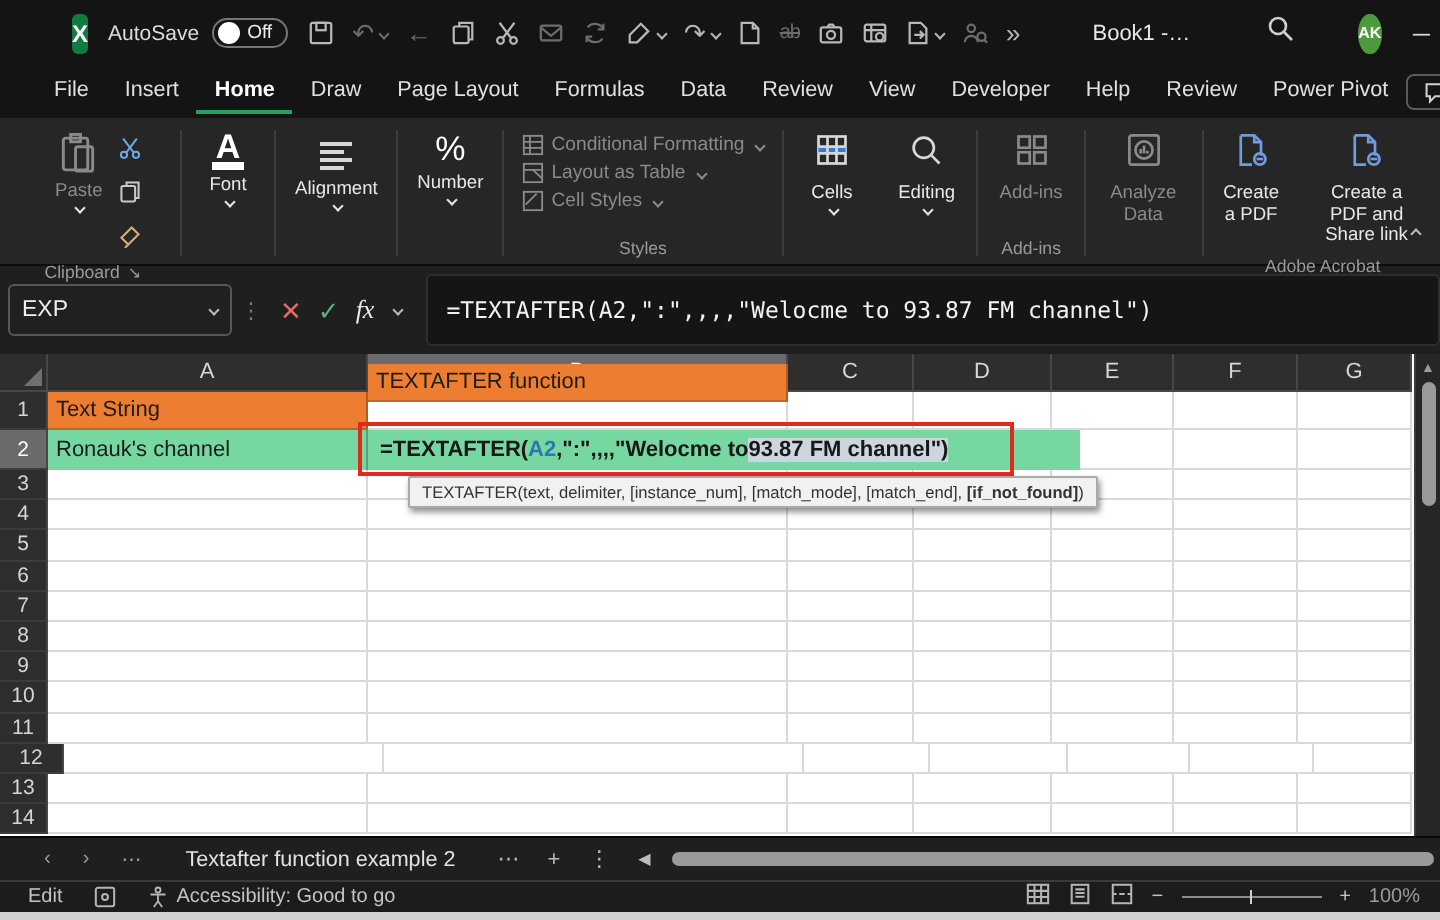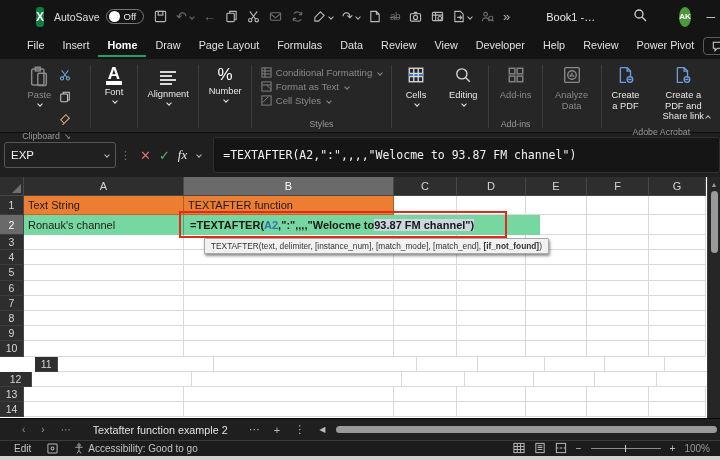--- a/index.html
+++ b/index.html
@@ -329,21 +329,21 @@
                 <path d="M1 4.3 h10 M1 7.6 h10 M4.3 1 v10"></path>
               </svg>
             <span>Conditional Formatting</span>
               <span class="chv"></span>
           </div>
           <div class="style-row">
             <svg width="11" height="11" viewBox="0 0 12 12">
                 <rect x="1" y="1" width="10" height="10"></rect>
                 <path d="M1 4.3 h10 M6 4.3 L11 9"></path>
               </svg>
-            <span>Format as Text</span>
+            <span>Layout as Table</span>
               <span class="chv"></span>
           </div>
           <div class="style-row">
             <svg width="11" height="11" viewBox="0 0 12 12">
                 <rect x="1" y="1" width="10" height="10"></rect>
                 <path d="M2 8 L8 2"></path>
               </svg>
             <span>Cell Styles</span>
               <span class="chv"></span>
           </div>
@@ -567,21 +567,21 @@
         <div class="g-row" style="height: 15.2px;">
           <div class="rn" style="width: 24px;">10</div>
           <div class="gc" style="width: 160px;"></div>
           <div class="gc" style="width: 210px;"></div>
           <div class="gc" style="width: 63px;"></div>
           <div class="gc" style="width: 69px;"></div>
           <div class="gc" style="width: 61px;"></div>
           <div class="gc" style="width: 62px;"></div>
           <div class="gc" style="width: 57px;"></div>
         </div>
-        <div class="g-row" style="height: 15.2px; padding-left: 35px;">
+        <div class="g-row" style="height: 15.2px;">
           <div class="rn" style="width: 24px;">11</div>
           <div class="gc" style="width: 160px;"></div>
           <div class="gc" style="width: 210px;"></div>
           <div class="gc" style="width: 63px;"></div>
           <div class="gc" style="width: 69px;"></div>
           <div class="gc" style="width: 61px;"></div>
           <div class="gc" style="width: 62px;"></div>
           <div class="gc" style="width: 57px;"></div>
         </div>
         <div class="g-row" style="height: 15.2px;">
@@ -612,21 +612,21 @@
           <div class="gc" style="width: 69px;"></div>
           <div class="gc" style="width: 61px;"></div>
           <div class="gc" style="width: 62px;"></div>
           <div class="gc" style="width: 57px;"></div>
         </div>
       </div>
 
     <div class="ovl" style="left:24px; top:19px; width:160px; height:19px; background:#ED7D31; border-right:1px solid rgba(0,0,0,.25); border-bottom:1px solid rgba(0,0,0,.18);">
       <span>Text String</span>
     </div>
-    <div class="ovl" style="left:184px; top:19px; width:210px; height:19px; background:#ED7D31; border-right:1px solid rgba(0,0,0,.25); border-bottom:1px solid rgba(0,0,0,.18);">
+    <div class="ovl" style="left:184px; top:5px; width:210px; height:19px; background:#ED7D31; border-right:1px solid rgba(0,0,0,.25); border-bottom:1px solid rgba(0,0,0,.18);">
       <span>TEXTAFTER function</span>
     </div>
     <div class="ovl" style="left:24px; top:38px; width:160px; height:20px; background:#77D7A0; border-right:1px solid rgba(0,0,0,.25);">
       <span>Ronauk's channel</span>
     </div>
     <div class="ovl" style="left:184px; top:38px; width:356px; height:20px; background:#77D7A0; font-weight:bold; color:#181818; padding-left:6px;">
       <span>=TEXTAFTER(</span>
         <span class="ref-blue">A2</span>
         <span>,":",,,,"Welocme to </span>
         <span class="selhl">93.87 FM channel")</span>

